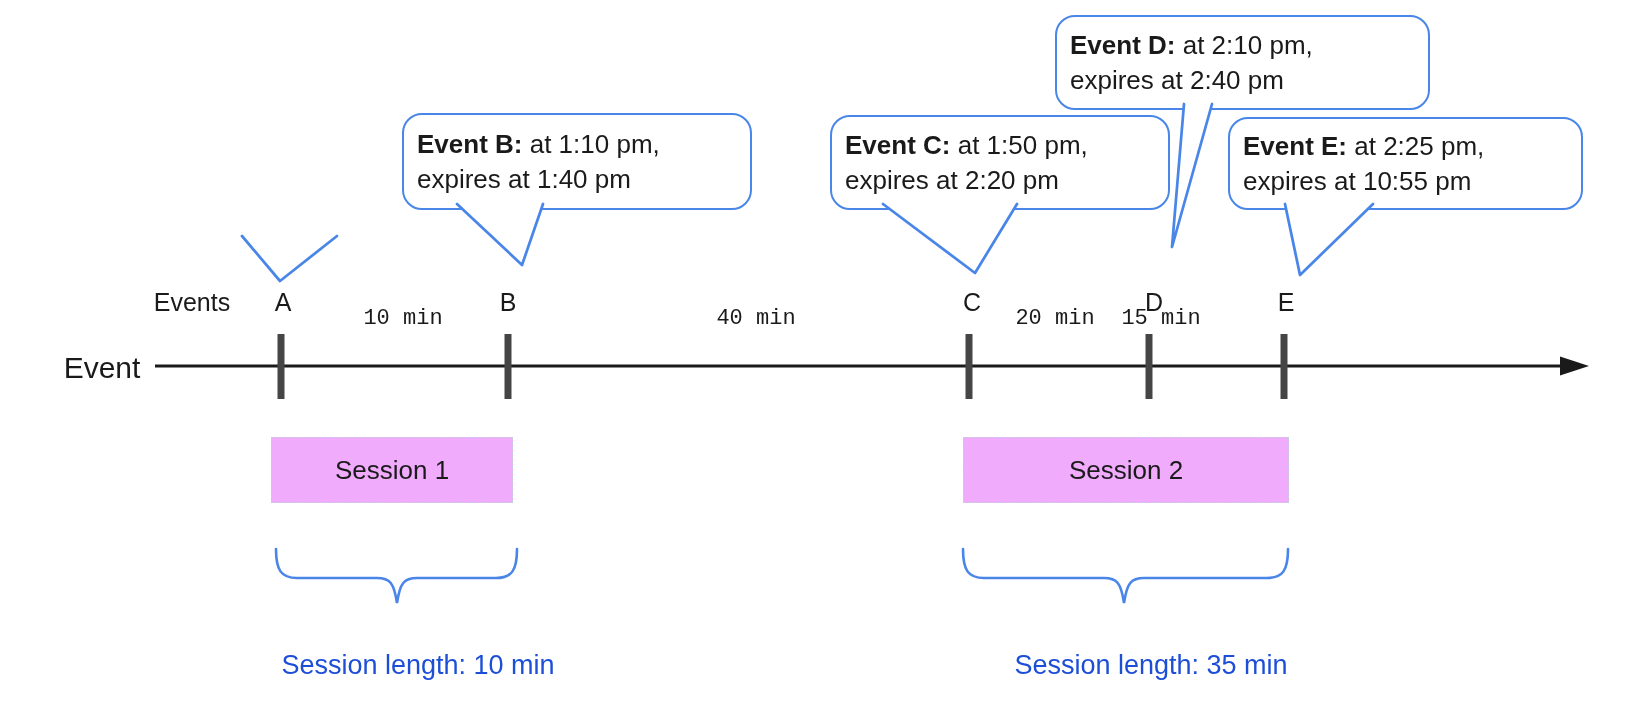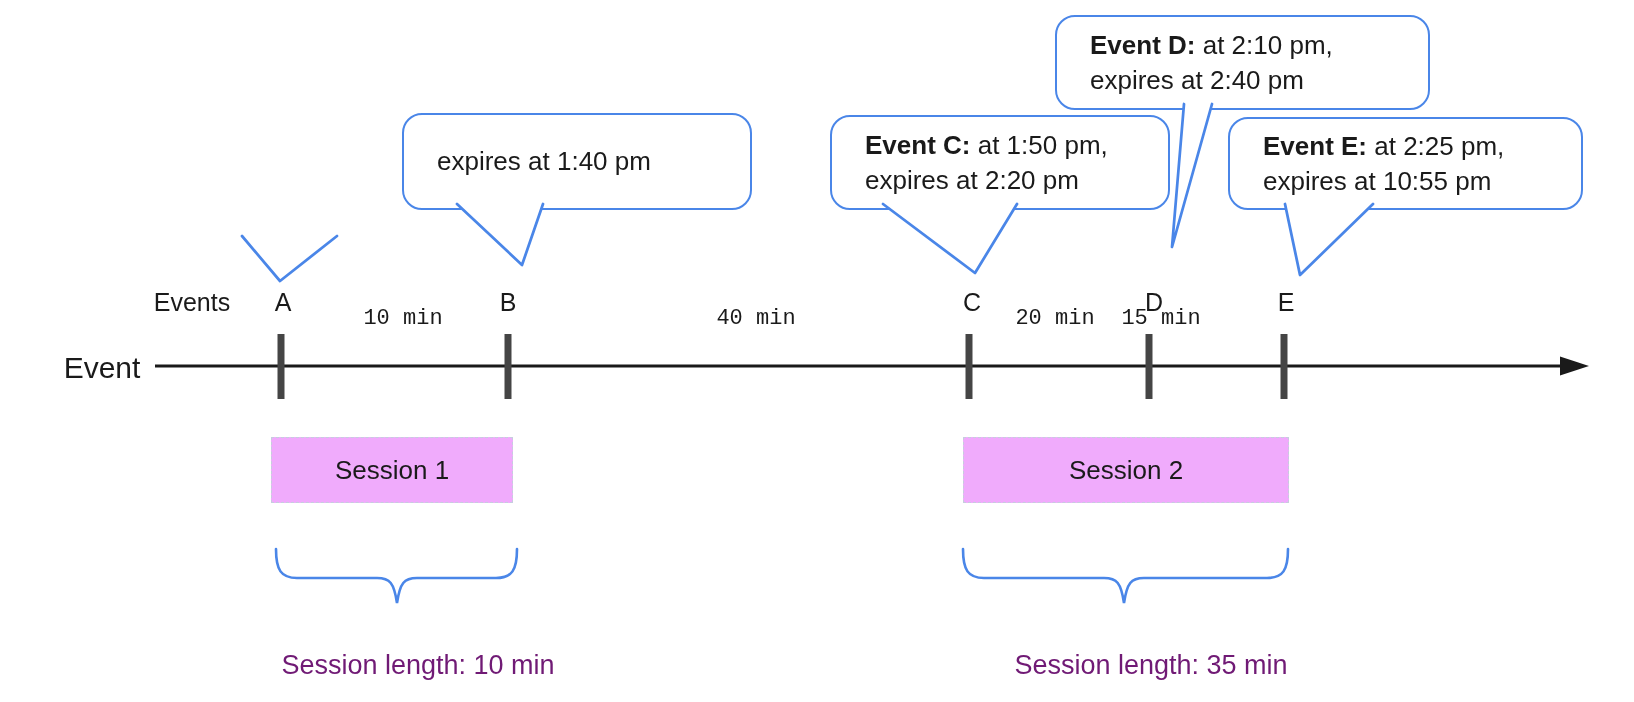--- a/index.html
+++ b/index.html
@@ -5,49 +5,50 @@
   html,body{margin:0;padding:0;background:#ffffff;}
   #stage{
     position:relative;width:1634px;height:702px;overflow:hidden;background:#ffffff;
     font-family:"Liberation Sans", sans-serif;color:#1a1a1a;
   }
   
   .bubble{
     position:absolute;box-sizing:border-box;background:#ffffff;
     border:2.75px solid #4a86e8;border-radius:20px;
     display:flex;flex-direction:column;justify-content:center;
-    padding-left:33px;padding-right:8px;
+    padding-left:13px;padding-right:8px;
     font-size:26px;line-height:35px;z-index:1;
   }
   .bubble .bline{white-space:nowrap;}
   .bubble b{font-weight:bold;}
   
   #overlay{position:absolute;left:0;top:0;z-index:2;}
   
   .lbl{position:absolute;transform:translate(-50%,-50%);white-space:nowrap;z-index:3;}
   .lbl-events{font-size:25px;}
   .lbl-mark{font-size:25px;}
   .lbl-gap{font-size:22px;font-family:Liberation Mono, monospace;}
   .lbl-user{font-size:30px;}
-  .lbl-sesslen{font-size:27px;color:#701a75;}
+  .lbl-sesslen{font-size:27px;color:#1d4ed8;}
   
   .session-box{
     position:absolute;box-sizing:border-box;background:#f0abfc;
     border:1px dashed #c6cede;
     display:flex;align-items:center;justify-content:center;
     font-size:26px;z-index:3;
   }
 </style>
 </head>
 <body>
 
 <div id="stage">
 
 
   <div class="bubble" style="left:402px;top:113px;width:350px;height:97px">
+    <div class="bline"><b>Event B:</b><span> at 1:10 pm,</span></div>
     <div class="bline">expires at 1:40 pm</div>
   </div>
 
   <div class="bubble" style="left:830px;top:115px;width:340px;height:95px">
     <div class="bline"><b>Event C:</b><span> at 1:50 pm,</span></div>
     <div class="bline">expires at 2:20 pm</div>
   </div>
 
   <div class="bubble" style="left:1055px;top:15px;width:375px;height:95px">
     <div class="bline"><b>Event D:</b><span> at 2:10 pm,</span></div>

